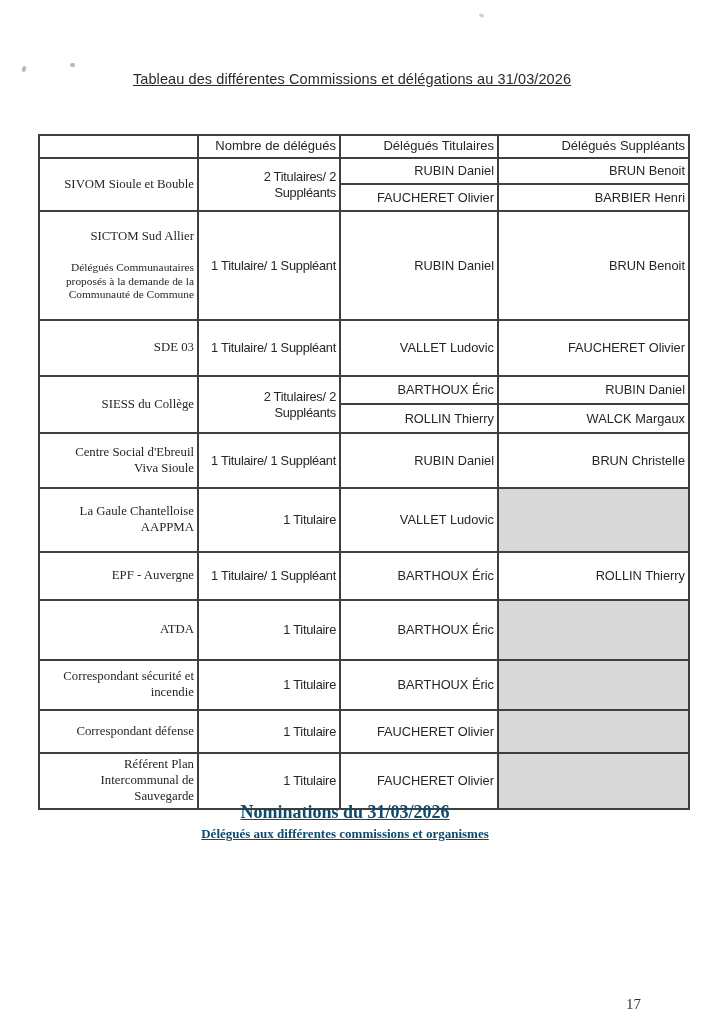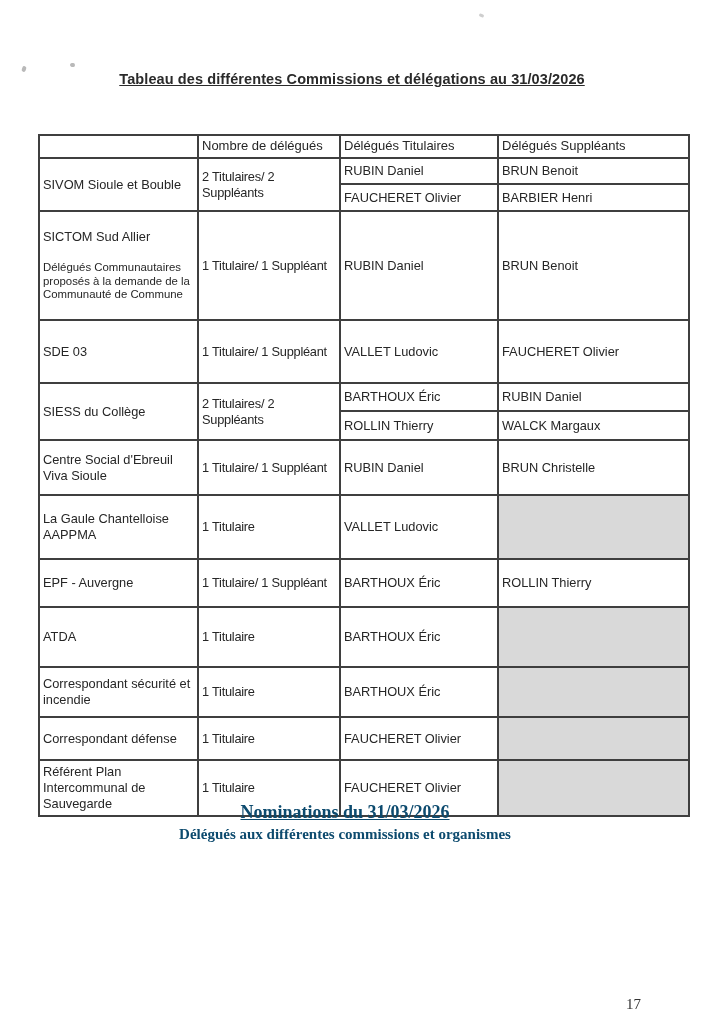--- a/index.html
+++ b/index.html
@@ -13,58 +13,58 @@
   }
   
   .scan-mark{position:absolute;background:#b9b9b9;border-radius:2px;}
   .mark1{left:22px;top:66px;width:4px;height:6px;transform:rotate(18deg);}
   .mark2{left:70px;top:63px;width:5px;height:4px;transform:rotate(10deg);}
   .mark3{left:479px;top:14px;width:5px;height:3px;transform:rotate(25deg);opacity:.7;}
 
   .doc-title{
     position:absolute;left:0;top:71px;width:704px;
     text-align:center;
-    font-size:14.5px;font-weight:bold;
+    font-size:14.5px;font-weight:normal;
     text-decoration:underline;
     color:#2a2a2a;
     letter-spacing:.1px;
   }
 
   table.commissions{
     position:absolute;left:38px;top:134px;
     width:650px;
     border-collapse:collapse;
     table-layout:fixed;
   }
   table.commissions td, table.commissions th{
     border:2px solid #3f3f3f;
     padding:1px 3px;
-    text-align:left;
+    text-align:right;
     vertical-align:middle;
     font-size:12.8px;
     font-weight:normal;
     white-space:pre-line;
     line-height:1.25;
     color:#262626;
   }
   table.commissions th{font-size:13px;}
   td.noborder{border:none;background:#fff;}
   td.nombre{font-size:12.2px;letter-spacing:-.25px;}
-  td.organisme{font-size:12.8px;}
+  td.organisme{font-size:12.8px;font-family:Liberation Serif, serif;}
   .org-detail{font-size:11.4px;line-height:1.2;display:block;}
   .org-main{display:block;}
 
   .footer-headings{
     position:absolute;left:0;top:802px;width:690px;
     text-align:center;
     font-family:"Liberation Serif", serif;
     font-weight:bold;color:#0c4a6e;
   }
   .footer-line1{font-size:18px;text-decoration:underline;}
-  .footer-line2{font-size:15px;margin-top:3px;}
+  .footer-line2{font-size:13px;text-decoration:underline;margin-top:3px;}
 
   .page-number{
     position:absolute;left:626px;top:996px;
     font-family:"Liberation Serif", serif;
     font-size:15px;color:#333;
   }
 </style>
 </head>
 <body>
 
@@ -109,21 +109,21 @@
           <span class="org-main">SICTOM Sud Allier</span>
           <span class="org-detail">Délégués Communautaires
 proposés à la demande de la
 Communauté de Commune</span>
         </td>
         <td class="nombre">1 Titulaire/ 1 Suppléant</td>
         <td>RUBIN Daniel</td>
         <td>BRUN Benoit</td>
       </tr>
 
-      <tr style="height:63px">
+      <tr style="height:56px">
         <td class="organisme">SDE 03</td>
         <td class="nombre">1 Titulaire/ 1 Suppléant</td>
         <td>VALLET Ludovic</td>
         <td>FAUCHERET Olivier</td>
       </tr>
 
       <tr style="height:28px">
         <td class="organisme" rowspan="2">SIESS du Collège</td>
         <td class="nombre" rowspan="2">2 Titulaires/ 2
 Suppléants</td>

